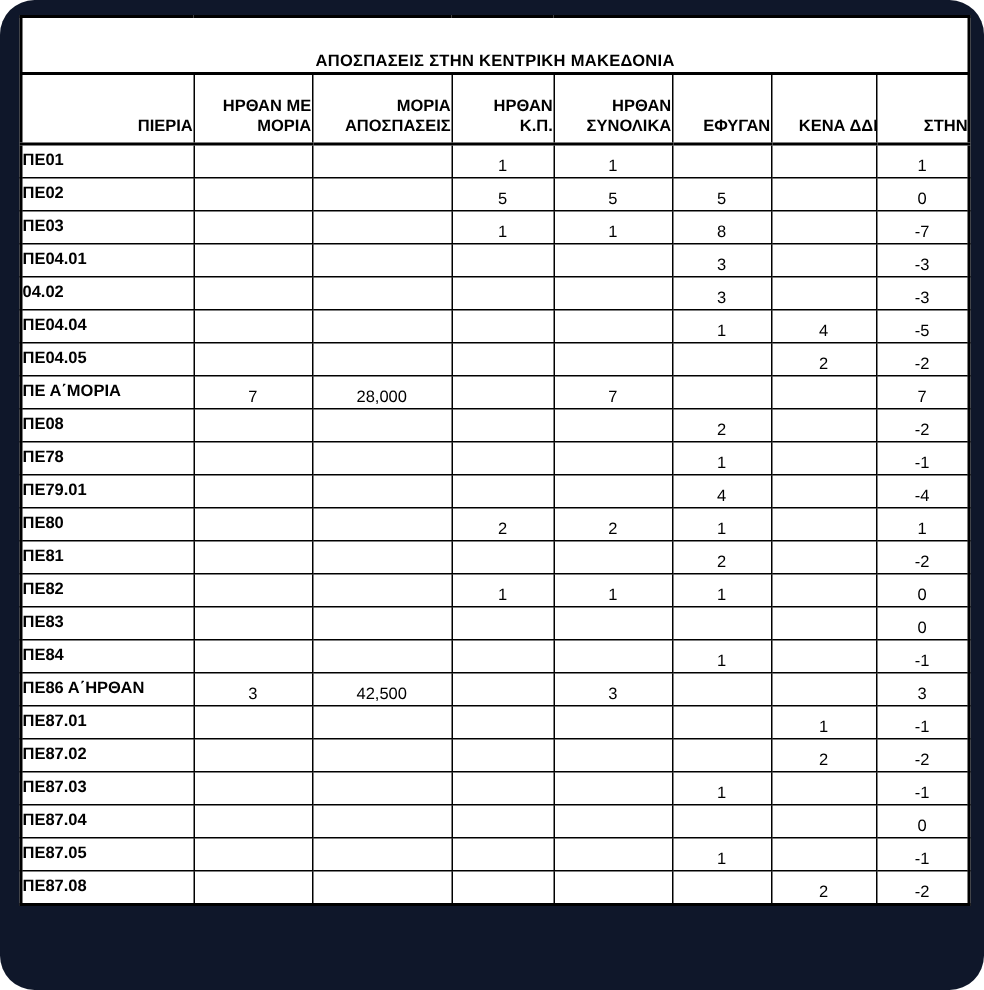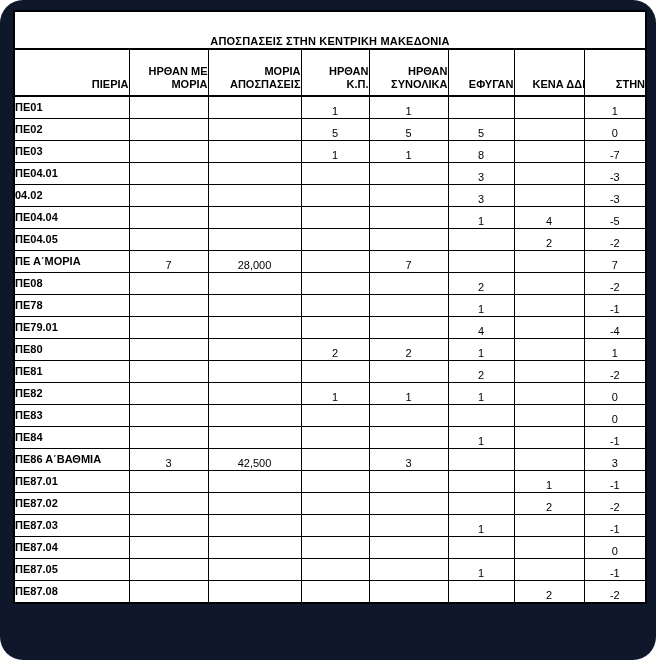--- a/index.html
+++ b/index.html
@@ -307,21 +307,21 @@
           <td class="c-label col-sep-right">ΠΕ84</td>
           <td class="c-num"></td>
           <td class="c-num"></td>
           <td class="c-num"></td>
           <td class="c-num"></td>
           <td class="c-num">1</td>
           <td class="c-num"></td>
           <td class="c-num">-1</td>
         </tr>
         <tr class="data-row">
-          <td class="c-label col-sep-right">ΠΕ86 Α΄ΒΑΘΜΙΑ</td>
+          <td class="c-label col-sep-right">ΠΕ86 Α΄ΗΡΘΑΝ</td>
           <td class="c-num">3</td>
           <td class="c-num">42,500</td>
           <td class="c-num"></td>
           <td class="c-num">3</td>
           <td class="c-num"></td>
           <td class="c-num"></td>
           <td class="c-num">3</td>
         </tr>
         <tr class="data-row">
           <td class="c-label col-sep-right">ΠΕ87.01</td>

